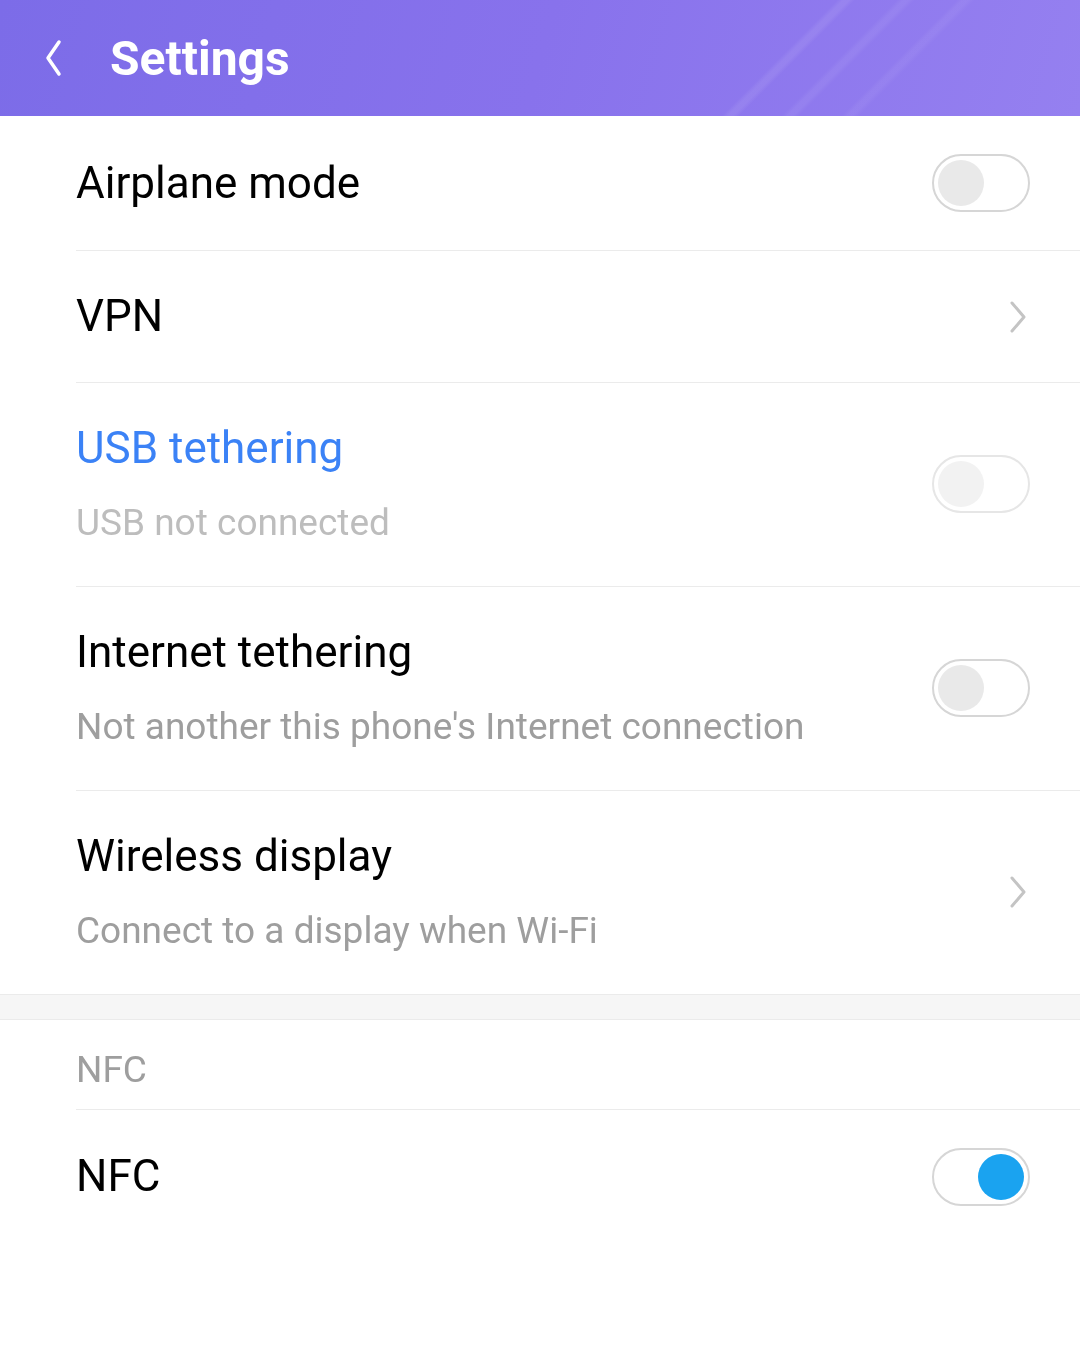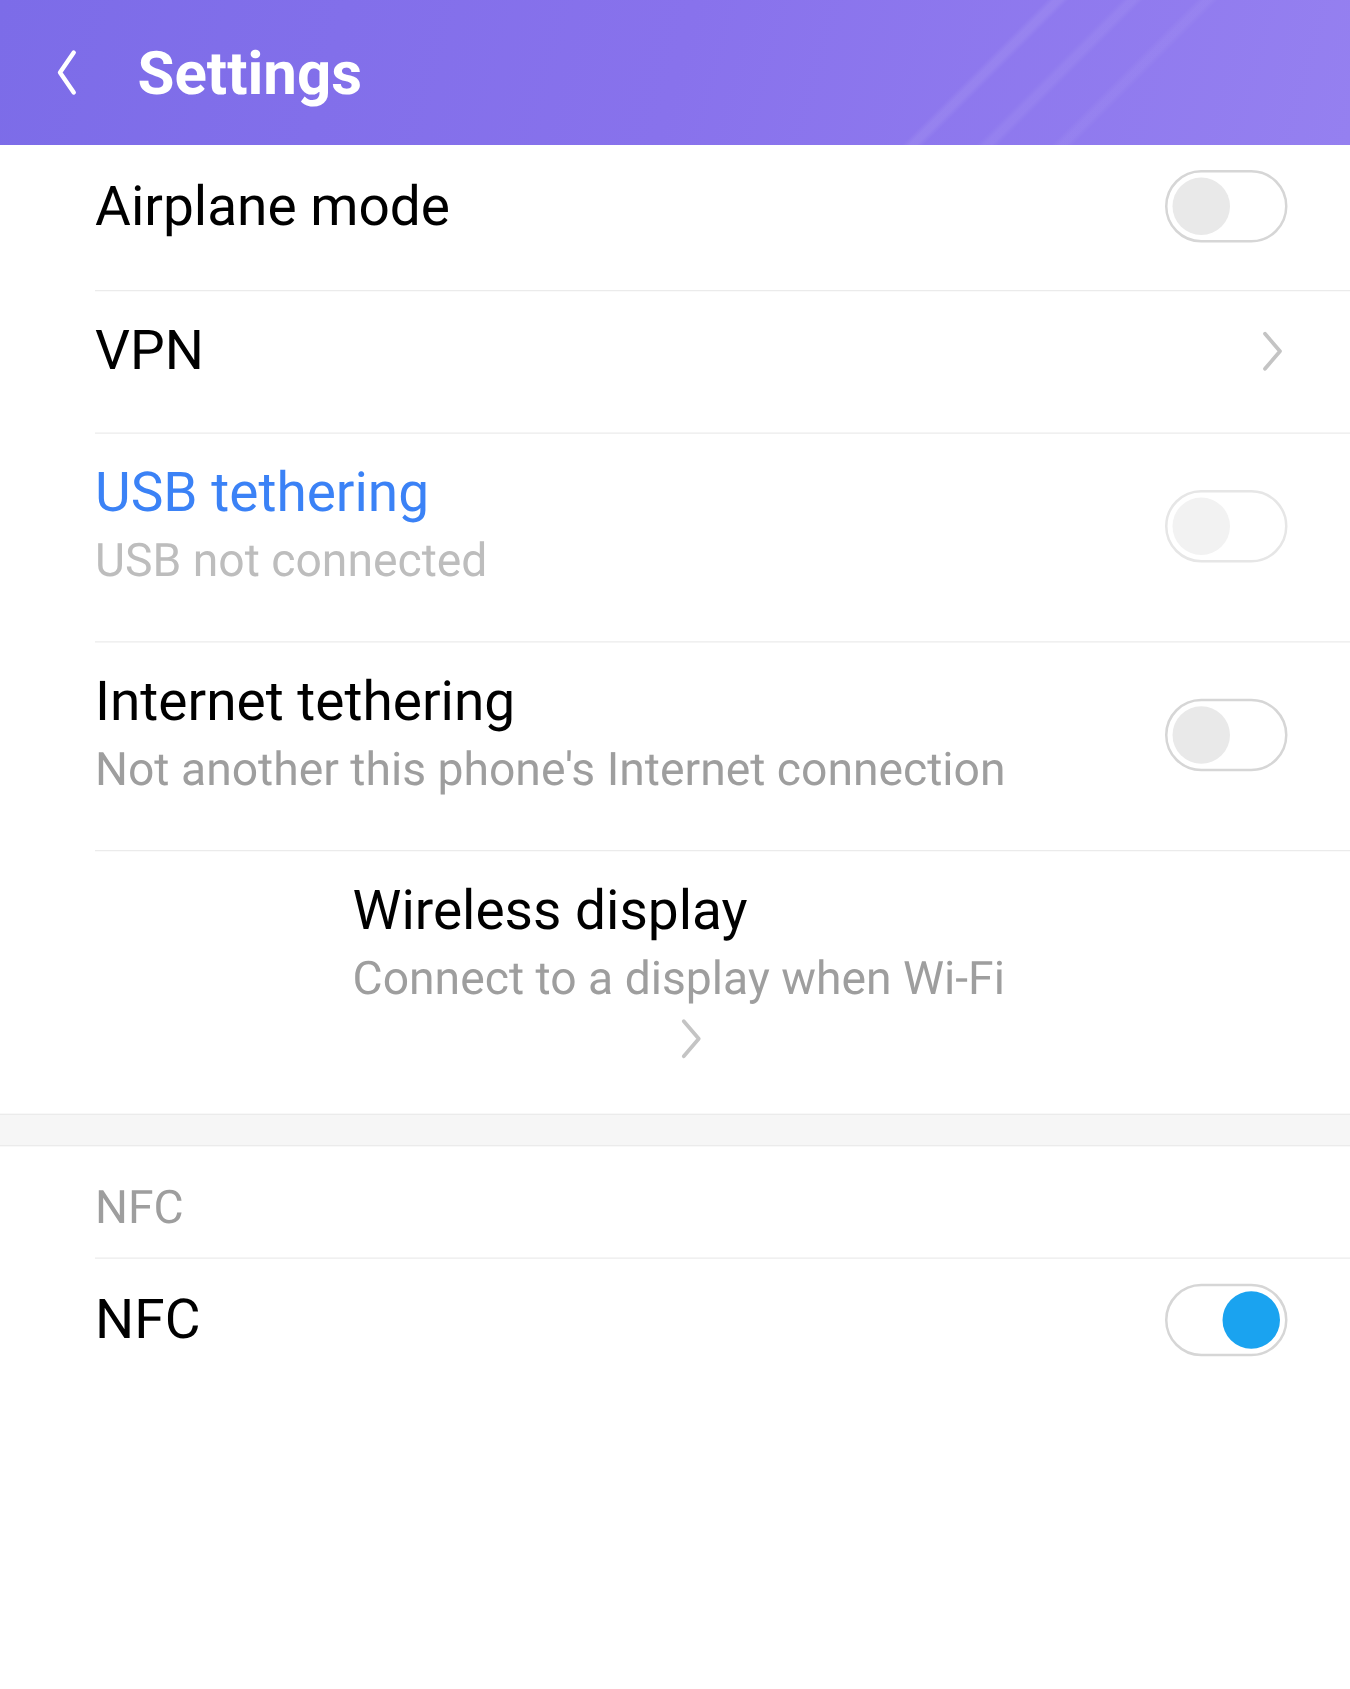--- a/index.html
+++ b/index.html
@@ -46,21 +46,21 @@
     }
     .header-title {
       color: #ffffff;
       font-size: 48px;
       font-weight: 700;
     }
     .content {
       background: #ffffff;
     }
     .row {
-      padding: 20px 0 38px 0;
+      padding: 38px 0 38px 0;
       margin-left: 76px;
       border-bottom: 1px solid #ebebeb;
       display: flex;
       align-items: center;
       justify-content: space-between;
       padding-right: 50px;
     }
     .row:last-child {
       border-bottom: none;
     }
@@ -71,21 +71,21 @@
     .row-title {
       font-size: 44px;
       color: #000000;
       font-weight: 400;
       line-height: 1.25;
     }
     .row-subtitle {
       font-size: 37px;
       color: #9e9e9e;
       font-weight: 400;
-      margin-top: 3px;
+      margin-top: 22px;
       line-height: 1.35;
     }
     .row.disabled .row-title {
       color: #3b82f6;
     }
     .row.disabled .row-subtitle {
       color: #bdbdbd;
     }
     .toggle {
       width: 98px;
@@ -197,21 +197,21 @@
   <div class="row">
     <div class="row-text">
       <div class="row-title">Internet tethering</div>
       <div class="row-subtitle">Not another this phone's Internet connection</div>
     </div>
     <div class="toggle">
       <div class="toggle-knob"></div>
     </div>
   </div>
 
-  <div class="row" style="border-bottom:none;flex-direction:column;">
+  <div class="row" style="border-bottom:none;">
     <div class="row-text">
       <div class="row-title">Wireless display</div>
       <div class="row-subtitle">Connect to a display when Wi-Fi</div>
     </div>
     <div class="chevron">
       <svg viewBox="0 0 18 34" fill="none" stroke="#c4c4c4" stroke-width="3" stroke-linecap="round" stroke-linejoin="round">
         <polyline points="3,3 15,17 3,31"></polyline>
       </svg>
     </div>
   </div>

